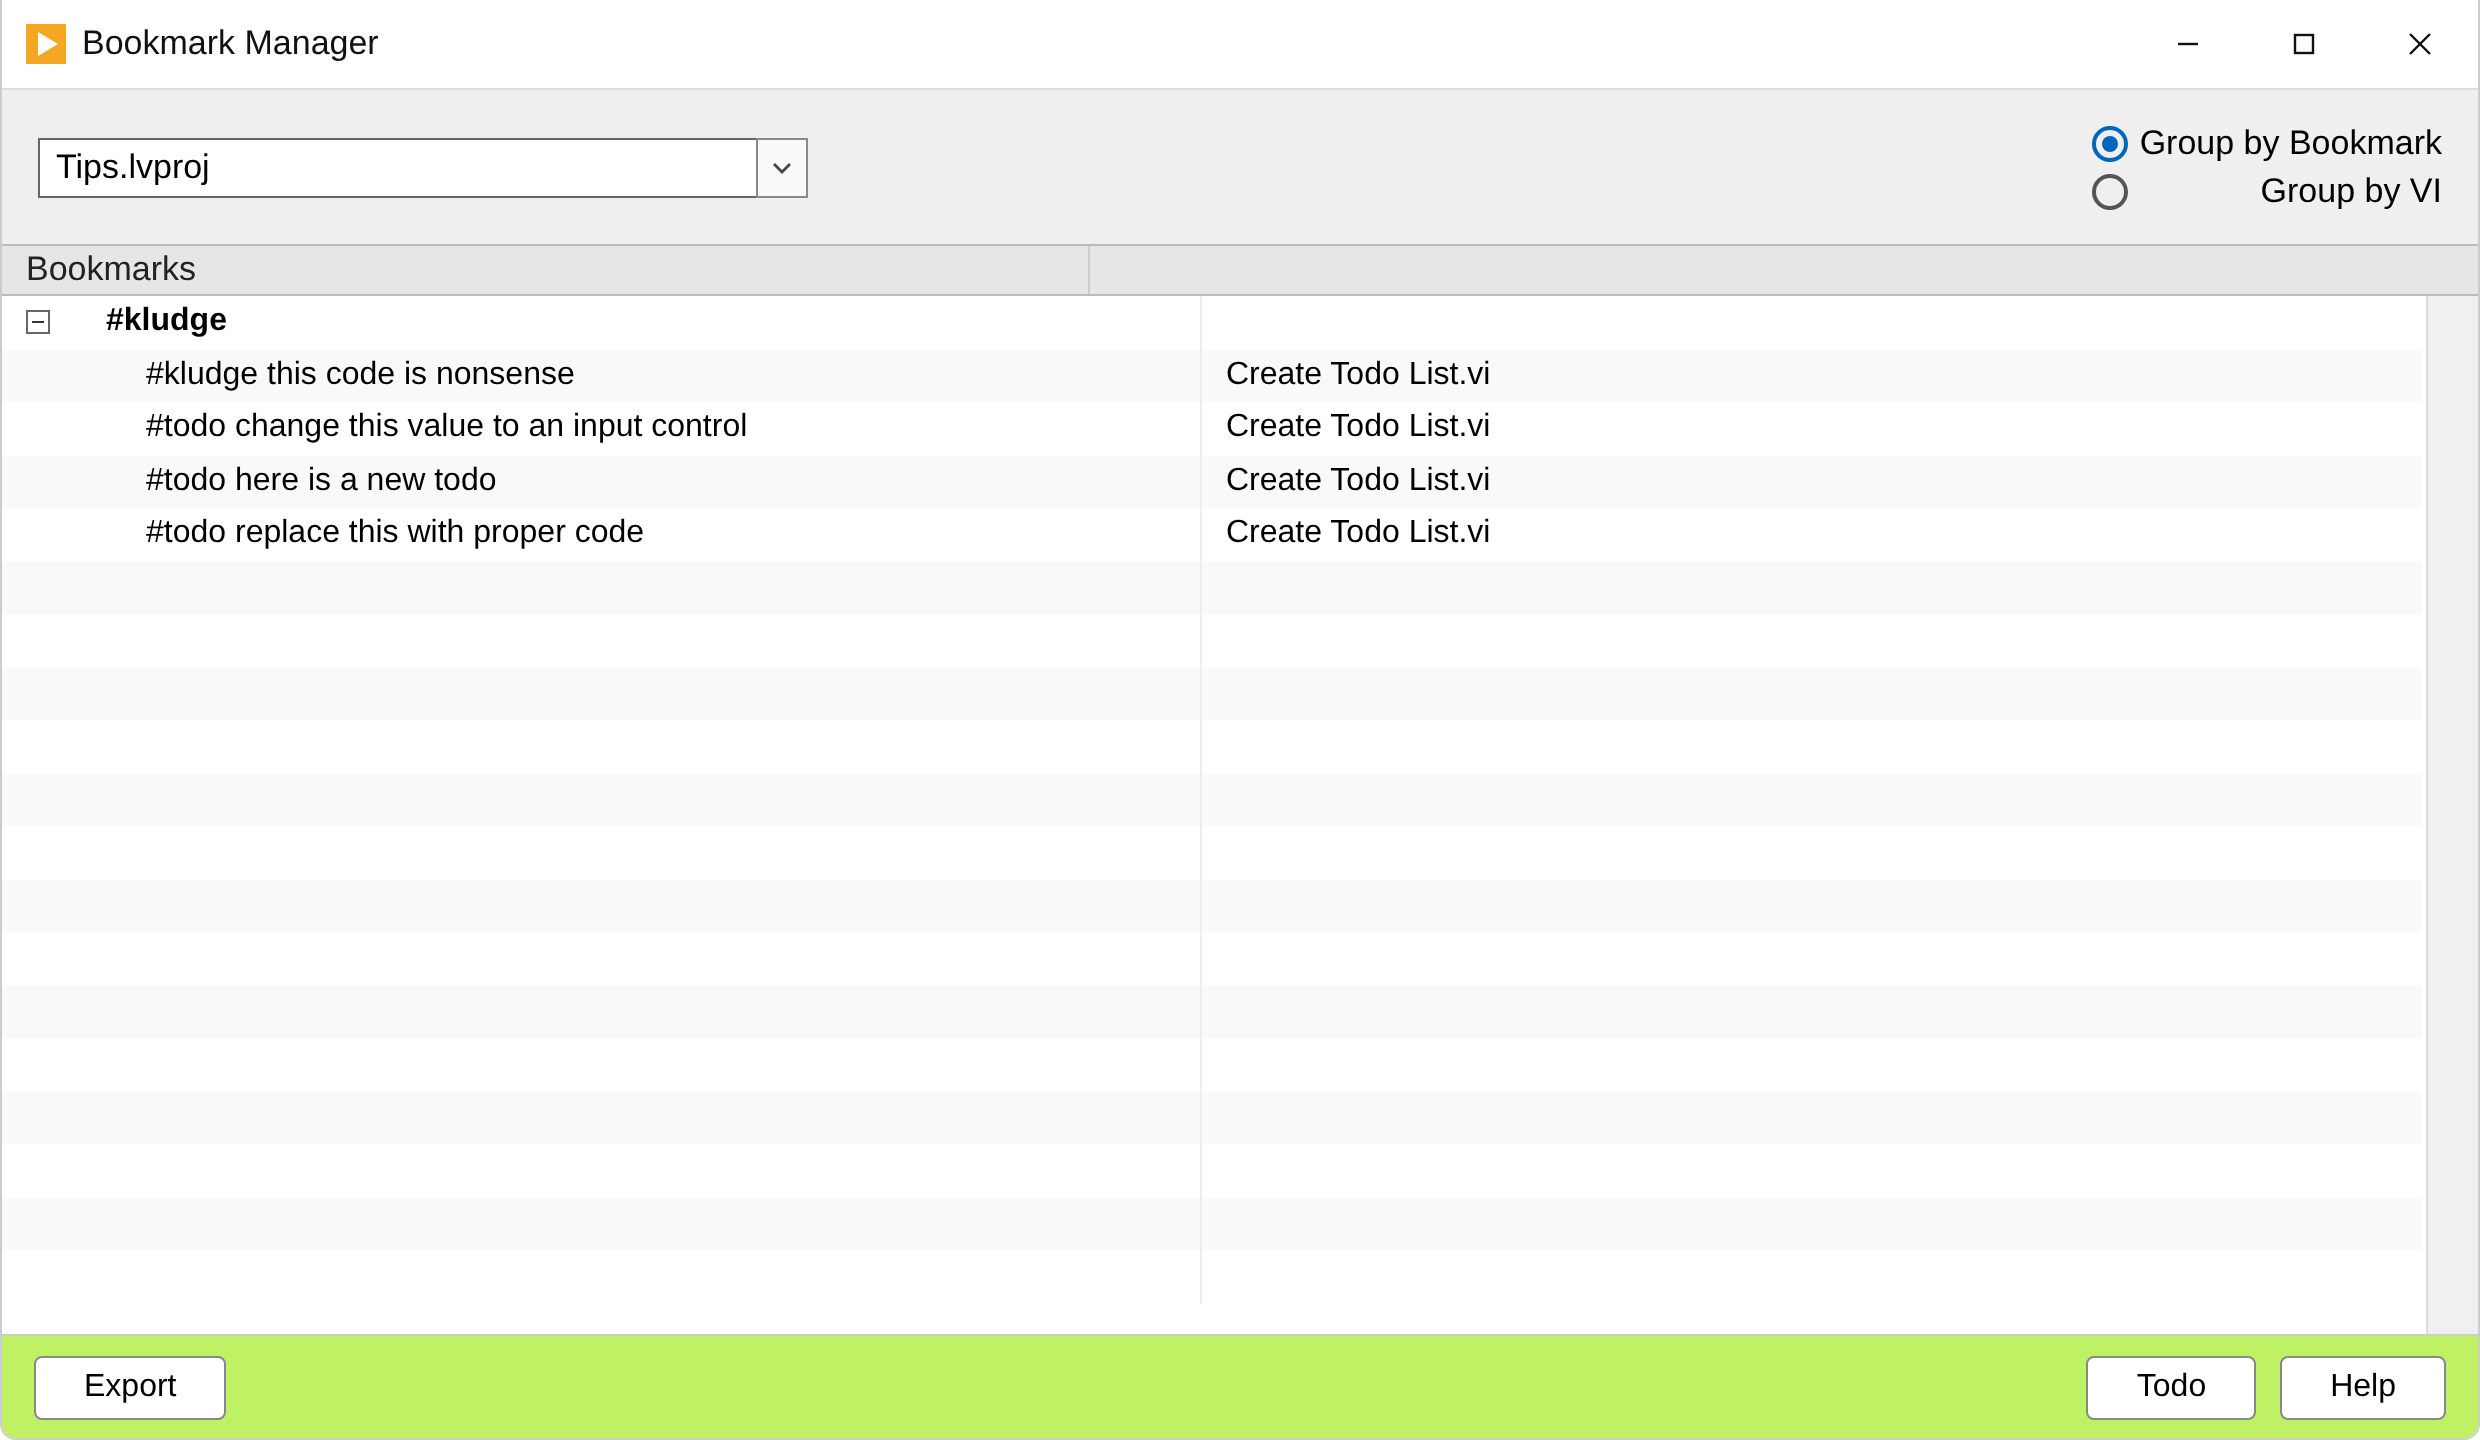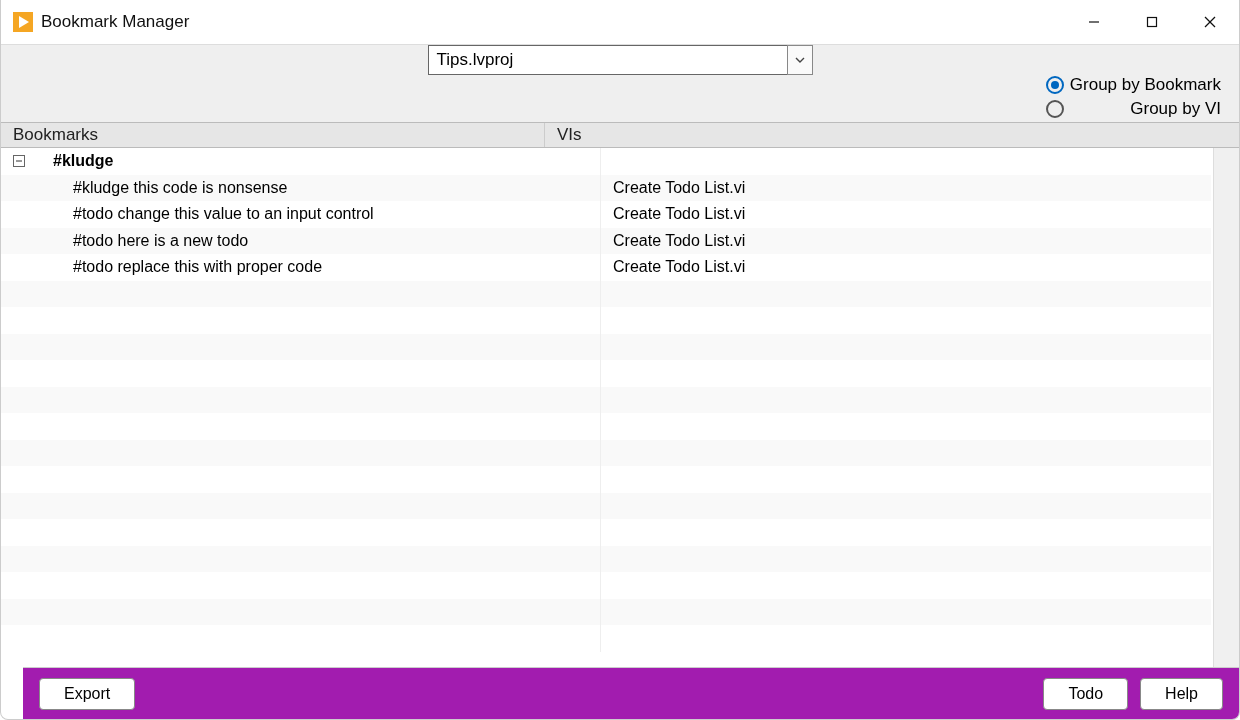--- a/index.html
+++ b/index.html
@@ -39,21 +39,20 @@
   }
 
   
   .toolbar {
     height: 78px;
     background: #efefef;
     border-top: 1px solid #ddd;
     display: flex;
     align-items: center;
     padding: 0 18px;
-    flex-direction: column;
   }
   .project-select {
     display: flex; align-items: stretch;
     width: 385px; height: 30px;
     background: #fff;
   }
   .project-input-box {
     flex: 1;
     border: 1.5px solid #666;
     padding: 0 8px;
@@ -130,26 +129,25 @@
 
   .scroll-track {
     position: absolute; top:0; right:0; bottom:0; width: 26px;
     background: #f0f0f0;
     border-left: 1px solid #ddd;
   }
 
   
   .footer {
     height: 52px;
-    background: #a21caf;
+    background: #bef264;
     border-top: 1px solid #ccc;
     display: flex; align-items: center;
     padding: 12px 16px;
     gap: 12px;
-    margin-left: 22px;
   }
   .btn {
     height: 32px;
     padding: 0 24px;
     background: #fff;
     border: 1px solid #888;
     border-radius: 4px;
     font-size: 16px;
     display: flex; align-items: center; justify-content: center;
   }
@@ -205,21 +203,20 @@
     </label>
     <label class="radio-row">
       <span class="radio-outer"></span>
       <span>Group by VI</span>
     </label>
   </div>
 </div>
 
 <div class="colhead">
   <div class="col-bookmarks">Bookmarks</div>
-  <div class="col-vis">VIs</div>
 </div>
 
 <div class="body-area">
   <div class="rows">
 
     <div class="row indent-group">
       <div class="cell-bk">
         <span class="tree-toggle">
           <svg width="8" height="8" viewBox="0 0 8 8">
               <line x1="1" y1="4" x2="7" y2="4" stroke="#333" stroke-width="1"></line>

